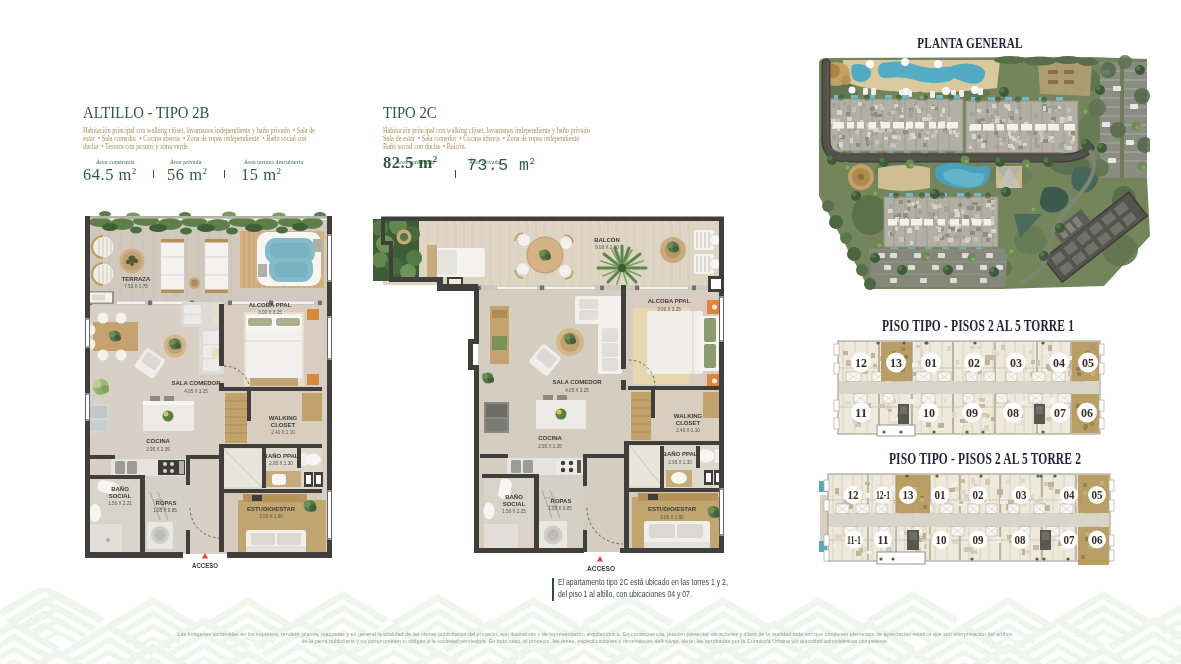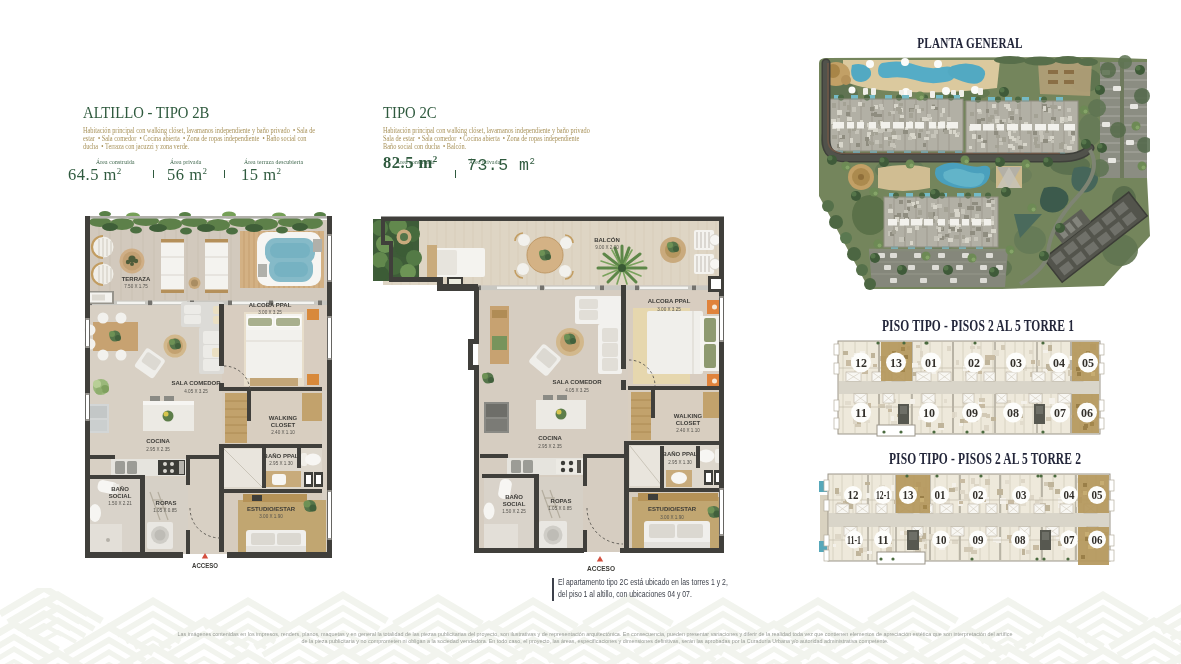--- a/index.html
+++ b/index.html
@@ -74,21 +74,21 @@
     </g>
 </svg>
 
 <div class="abs gtitle" style="left:83px;top:104px;">ALTILLO - TIPO 2B</div>
 <div class="abs desc" style="left:83px;top:127px;">
 Habitación principal con walking clóset, lavamanos independiente y baño privado &nbsp;•&nbsp;Sala de<br>
 estar &nbsp;•&nbsp;Sala comedor &nbsp;•&nbsp;Cocina abierta &nbsp;•&nbsp;Zona de ropas independiente &nbsp;•&nbsp;Baño social con<br>
 ducha &nbsp;•&nbsp;Terraza con jacuzzi y zona verde.
 </div>
 <div class="abs arealabel" style="left:96px;top:159px;">Área construida</div>
-<div class="abs areaval" style="left:68px;top:165px;">64.5 m<sup>2</sup></div>
+<div class="abs areaval" style="left:83px;top:165px;">64.5 m<sup>2</sup></div>
 <div class="abs sep" style="left:153px;top:170px;"></div>
 <div class="abs arealabel" style="left:170px;top:159px;">Área privada</div>
 <div class="abs areaval" style="left:167px;top:165px;">56 m<sup>2</sup></div>
 <div class="abs sep" style="left:224px;top:170px;"></div>
 <div class="abs arealabel" style="left:244px;top:159px;">Área terraza descubierta</div>
 <div class="abs areaval" style="left:241px;top:165px;text-align:right;">15 m<sup>2</sup></div>
 
 <div class="abs gtitle" style="left:383px;top:104px;">TIPO 2C</div>
 <div class="abs desc" style="left:383px;top:127px;">
 Habitación principal con walking clóset, lavamanos independiente y baño privado<br>

